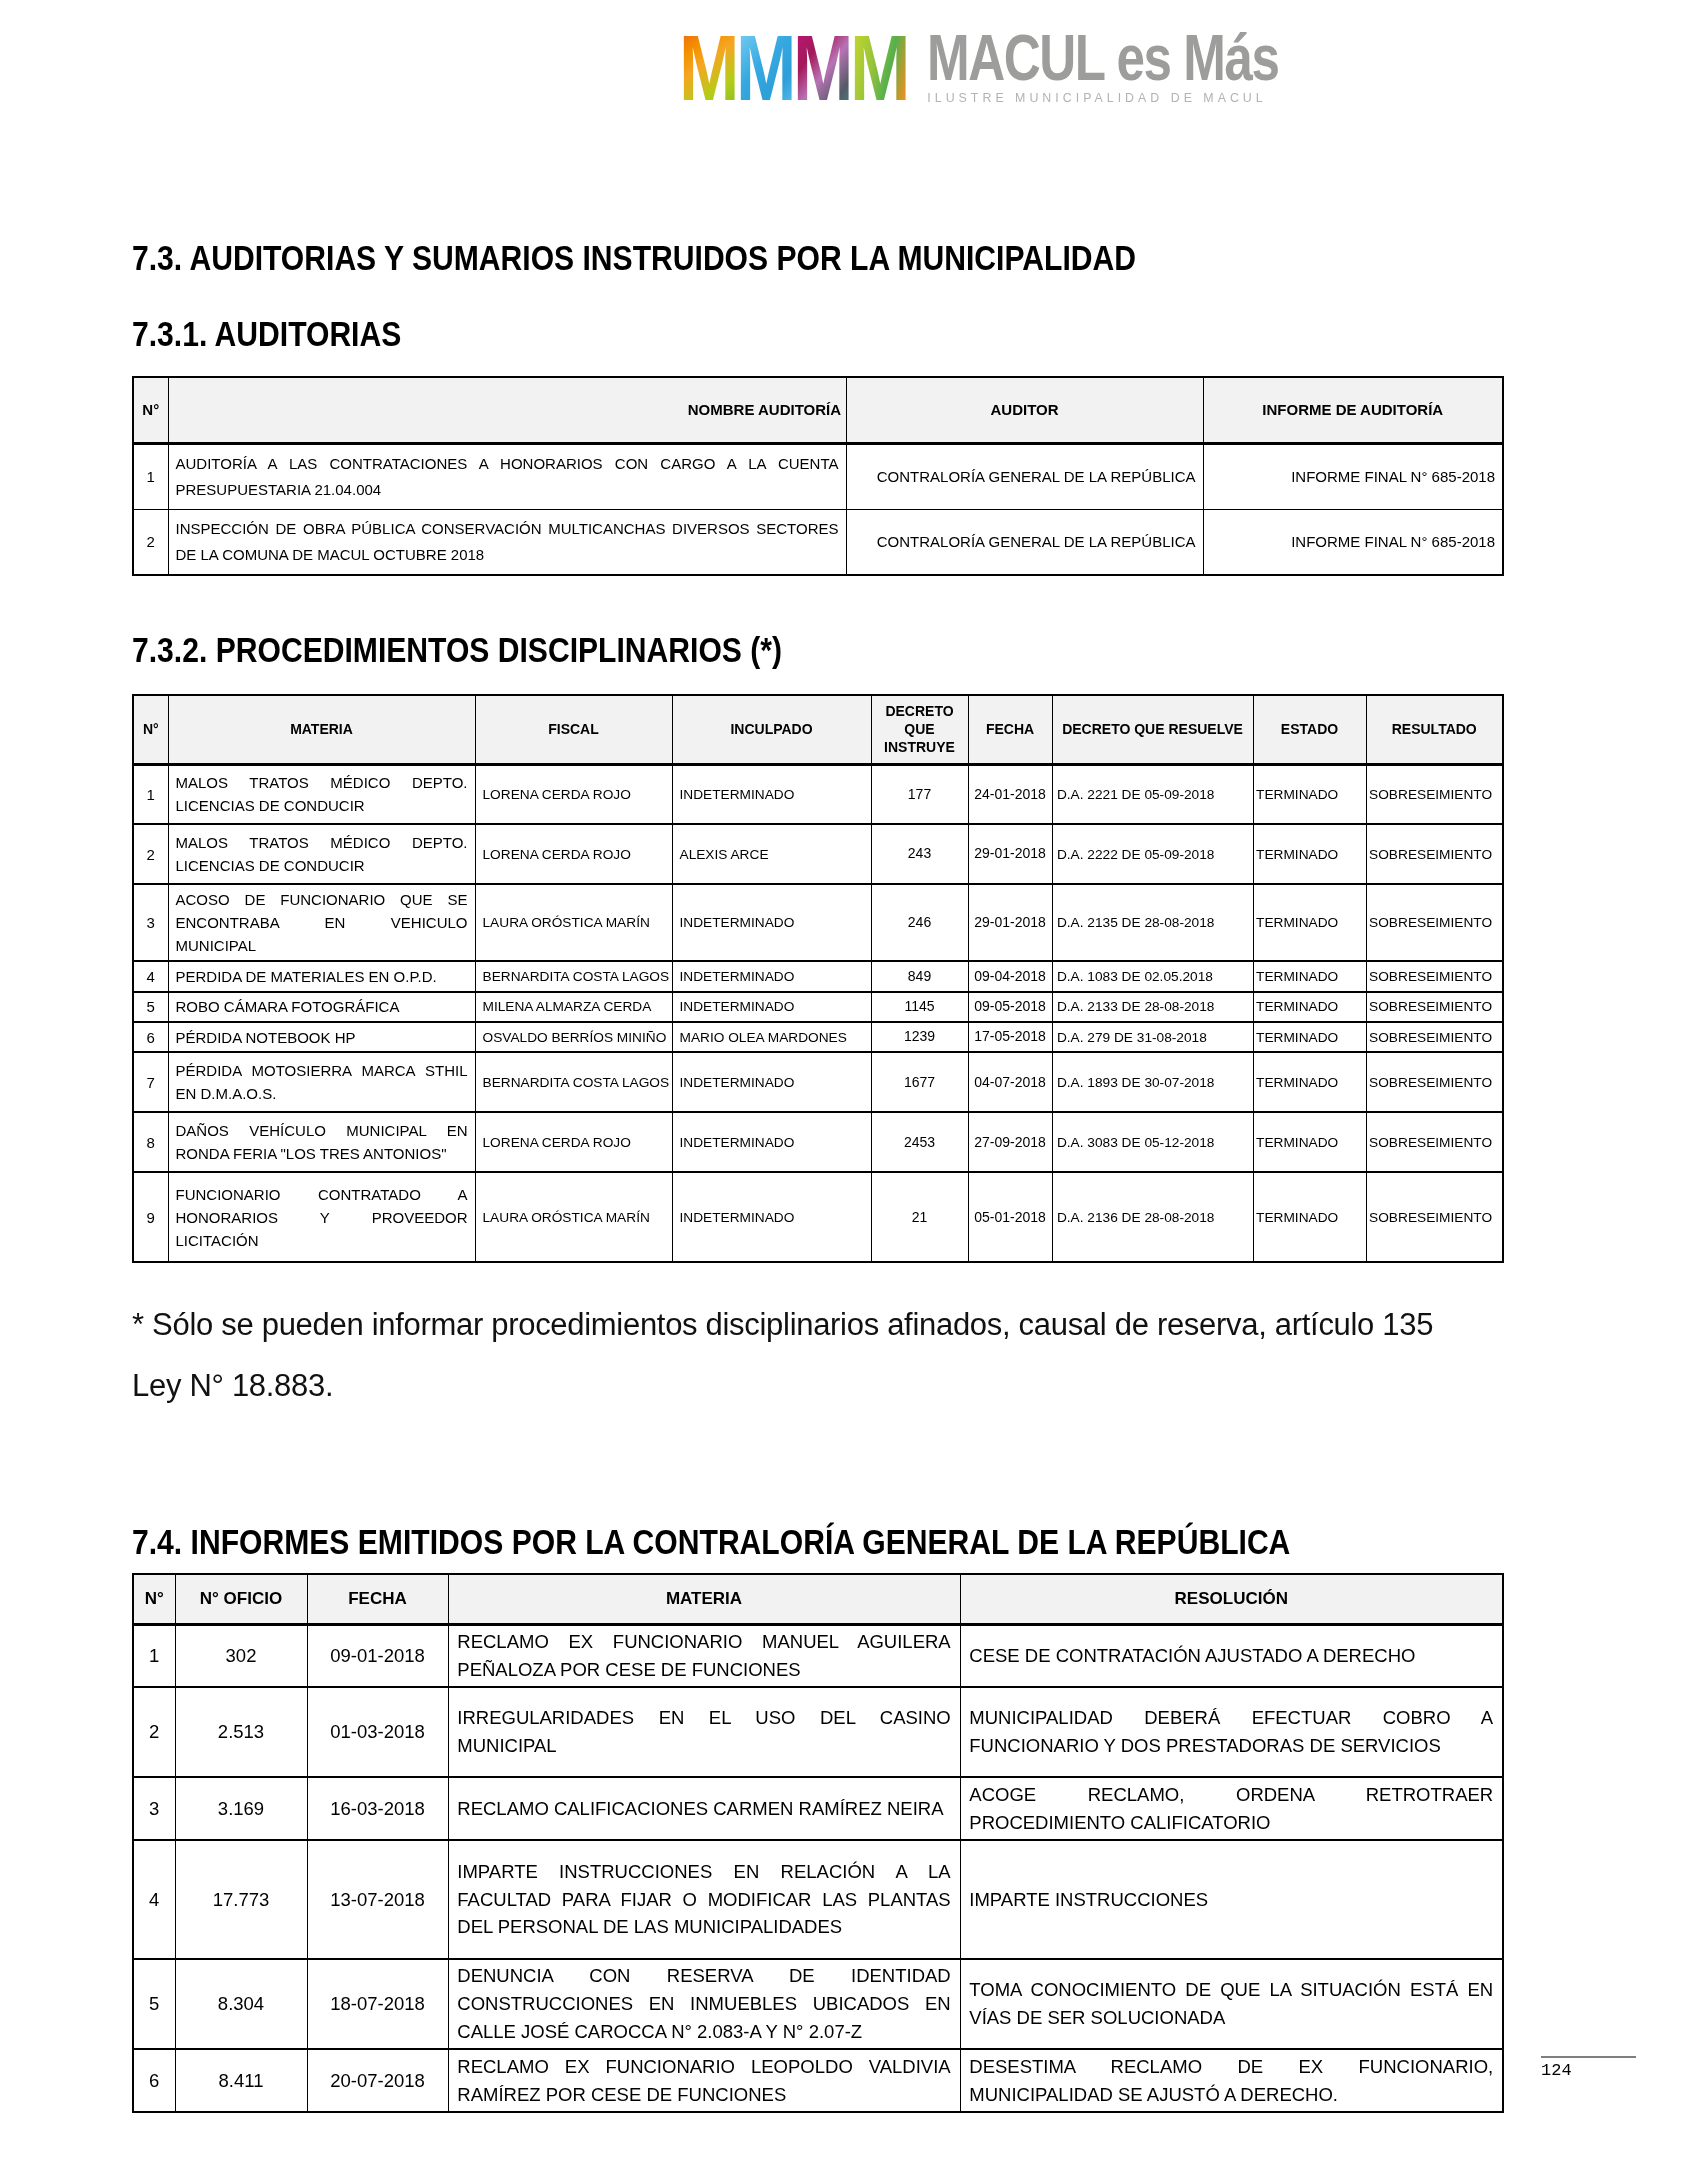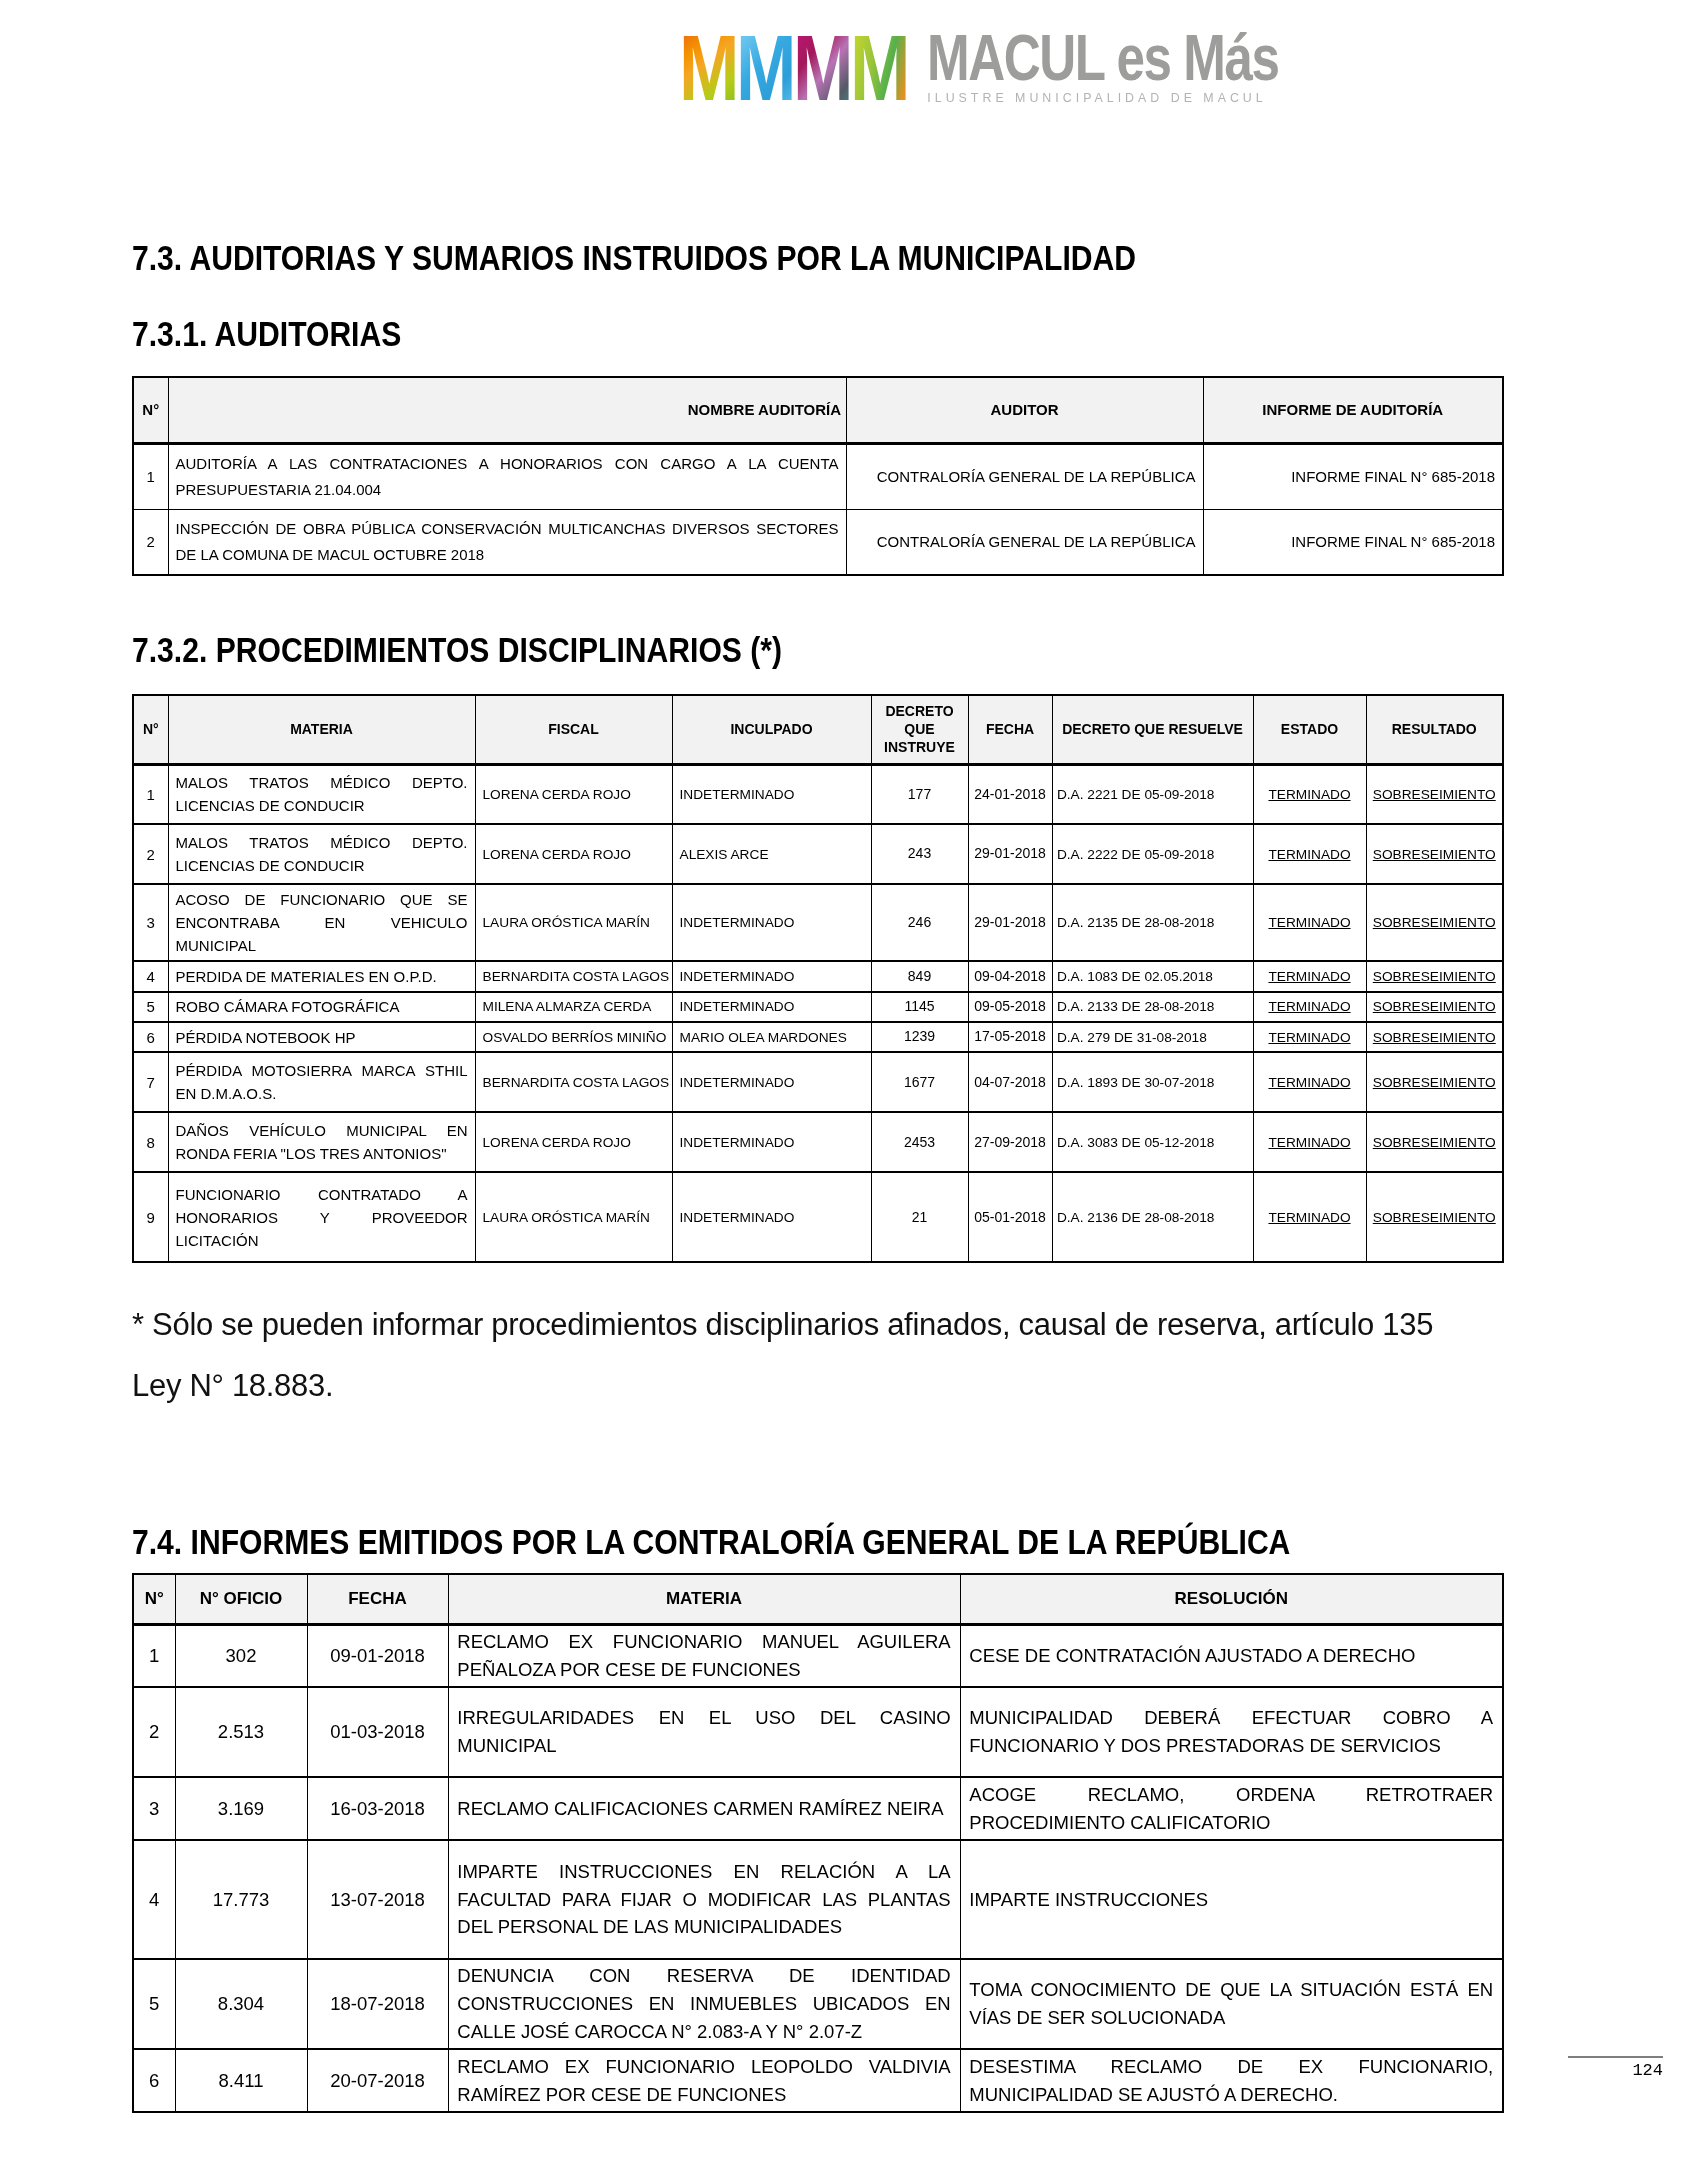--- a/index.html
+++ b/index.html
@@ -51,36 +51,36 @@
   .t1 td:nth-child(4){white-space:nowrap;}
   
   .t2{margin-top:26.5px;font-size:15px;line-height:1.55;}
   .t2 th{border-width:2.6px 1.8px 3.5px 1.8px;height:62px;font-size:14px;line-height:1.3;}
   .t2 td{border-width:2.6px 1.8px;}
   .t2 td:nth-child(1){text-align:center;padding:2.6px 1.8px;}
   .t2 td:nth-child(2){text-align:justify;}
   .t2 td:nth-child(3),.t2 td:nth-child(4){font-size:13.7px;white-space:nowrap;}
   .t2 td:nth-child(5),.t2 td:nth-child(6){text-align:center;white-space:nowrap;font-size:14px;padding:2.6px 2.6px;}
   .t2 td:nth-child(7){white-space:nowrap;font-size:13.7px;padding:2.6px 4.4px;}
-  .t2 td:nth-child(8),.t2 td:nth-child(9){text-align:center;font-size:13.7px;padding:2.6px 2.6px;text-decoration:underline;}
+  .t2 td:nth-child(8),.t2 td:nth-child(9){text-align:left;font-size:13.7px;padding:2.6px 2.6px;}
   .h30{height:28px;} .h68{height:60px;} .h100{height:90px;}
   
   .t3{margin-top:14px;font-size:18.5px;line-height:1.5;}
   .t3 th{border-width:2.6px 1.8px 3.5px 1.8px;height:42px;font-size:17px;}
   .t3 td{border-width:2.6px 1.8px;}
   .t3 td:nth-child(1),.t3 td:nth-child(2),.t3 td:nth-child(3){text-align:center;white-space:nowrap;}
   .t3 td:nth-child(4),.t3 td:nth-child(5){text-align:justify;padding:2.6px 8.8px;}
   .r68{height:60px;} .r100{height:90px;} .r135{height:119px;}
   
   .footnote{
     margin-top:32px;font-size:31px;line-height:1.95;color:#111;max-width:1306px;
     letter-spacing:-0.3px;
   }
   
-  .page-footer{position:absolute;top:2056px;right:40px;width:95px;text-align:right;}
+  .page-footer{position:absolute;top:2056px;right:67px;width:95px;text-align:left;}
   .footer-rule{border-top:2.6px solid #7f7f7f;width:95px;height:0;}
   .page-number{font-size:17px;font-family:"Liberation Mono","DejaVu Sans Mono",monospace;margin-top:2.6px;color:#000;}
 </style>
 </head>
 <body>
 
 <div class="page">
 
   <header class="logo">
     <div class="logo-ms"><span class="m m1">M</span><span class="m m2">M</span><span class="m m3">M</span><span class="m m4">M</span></div>

